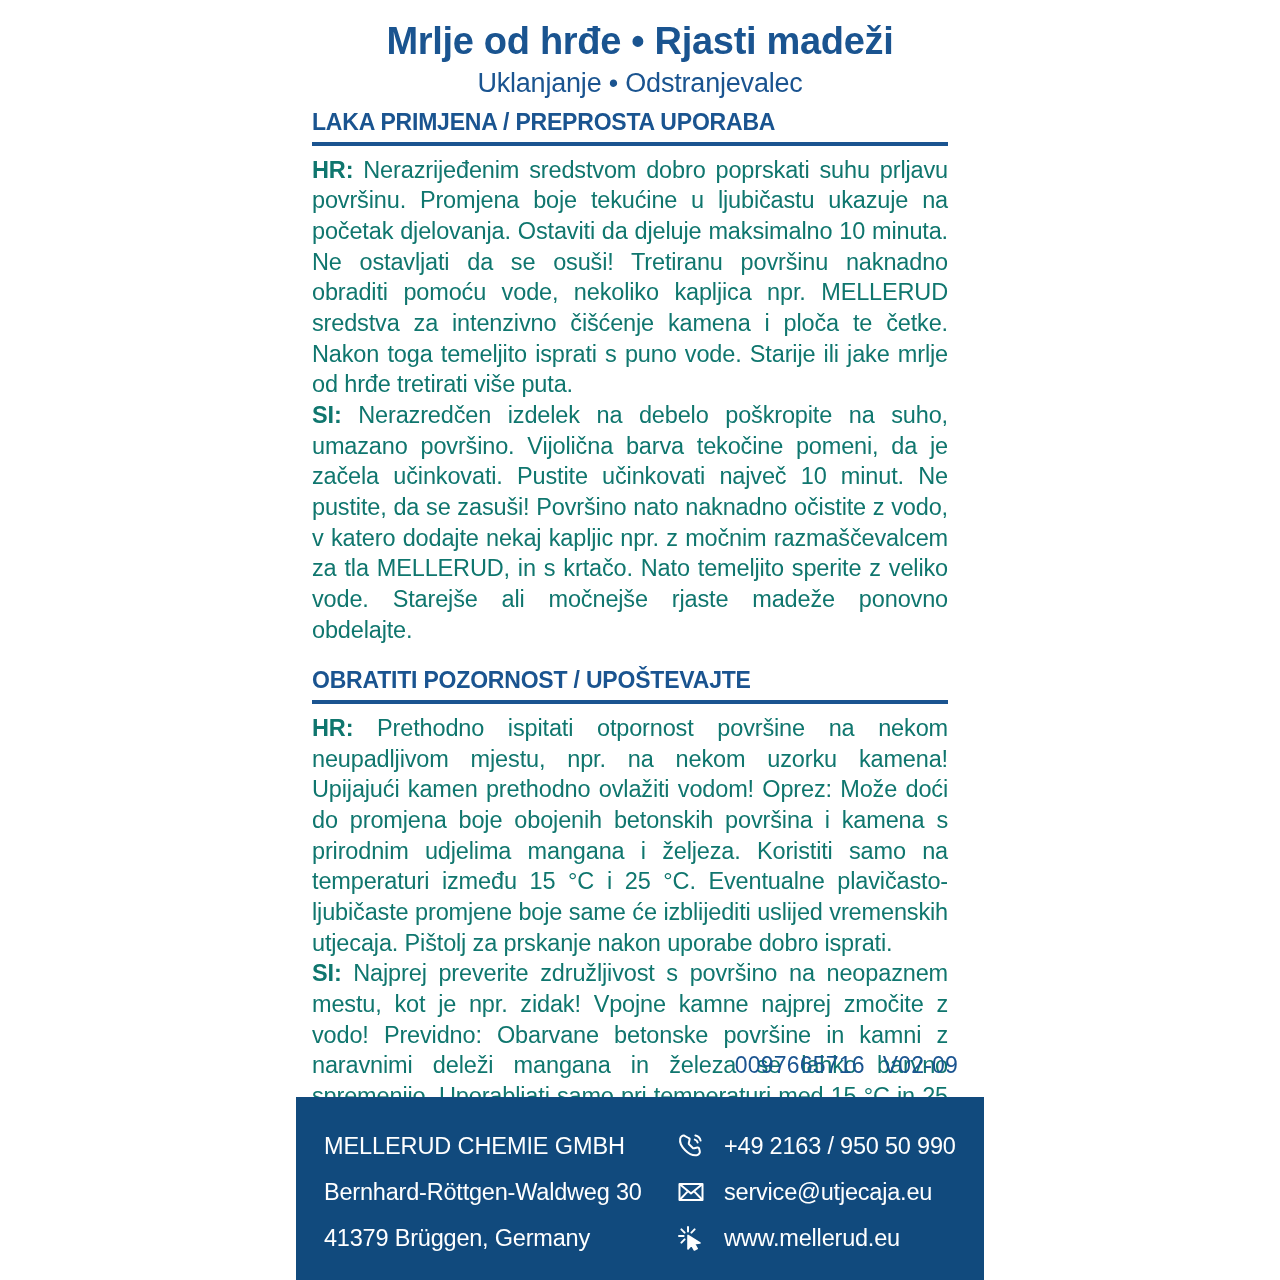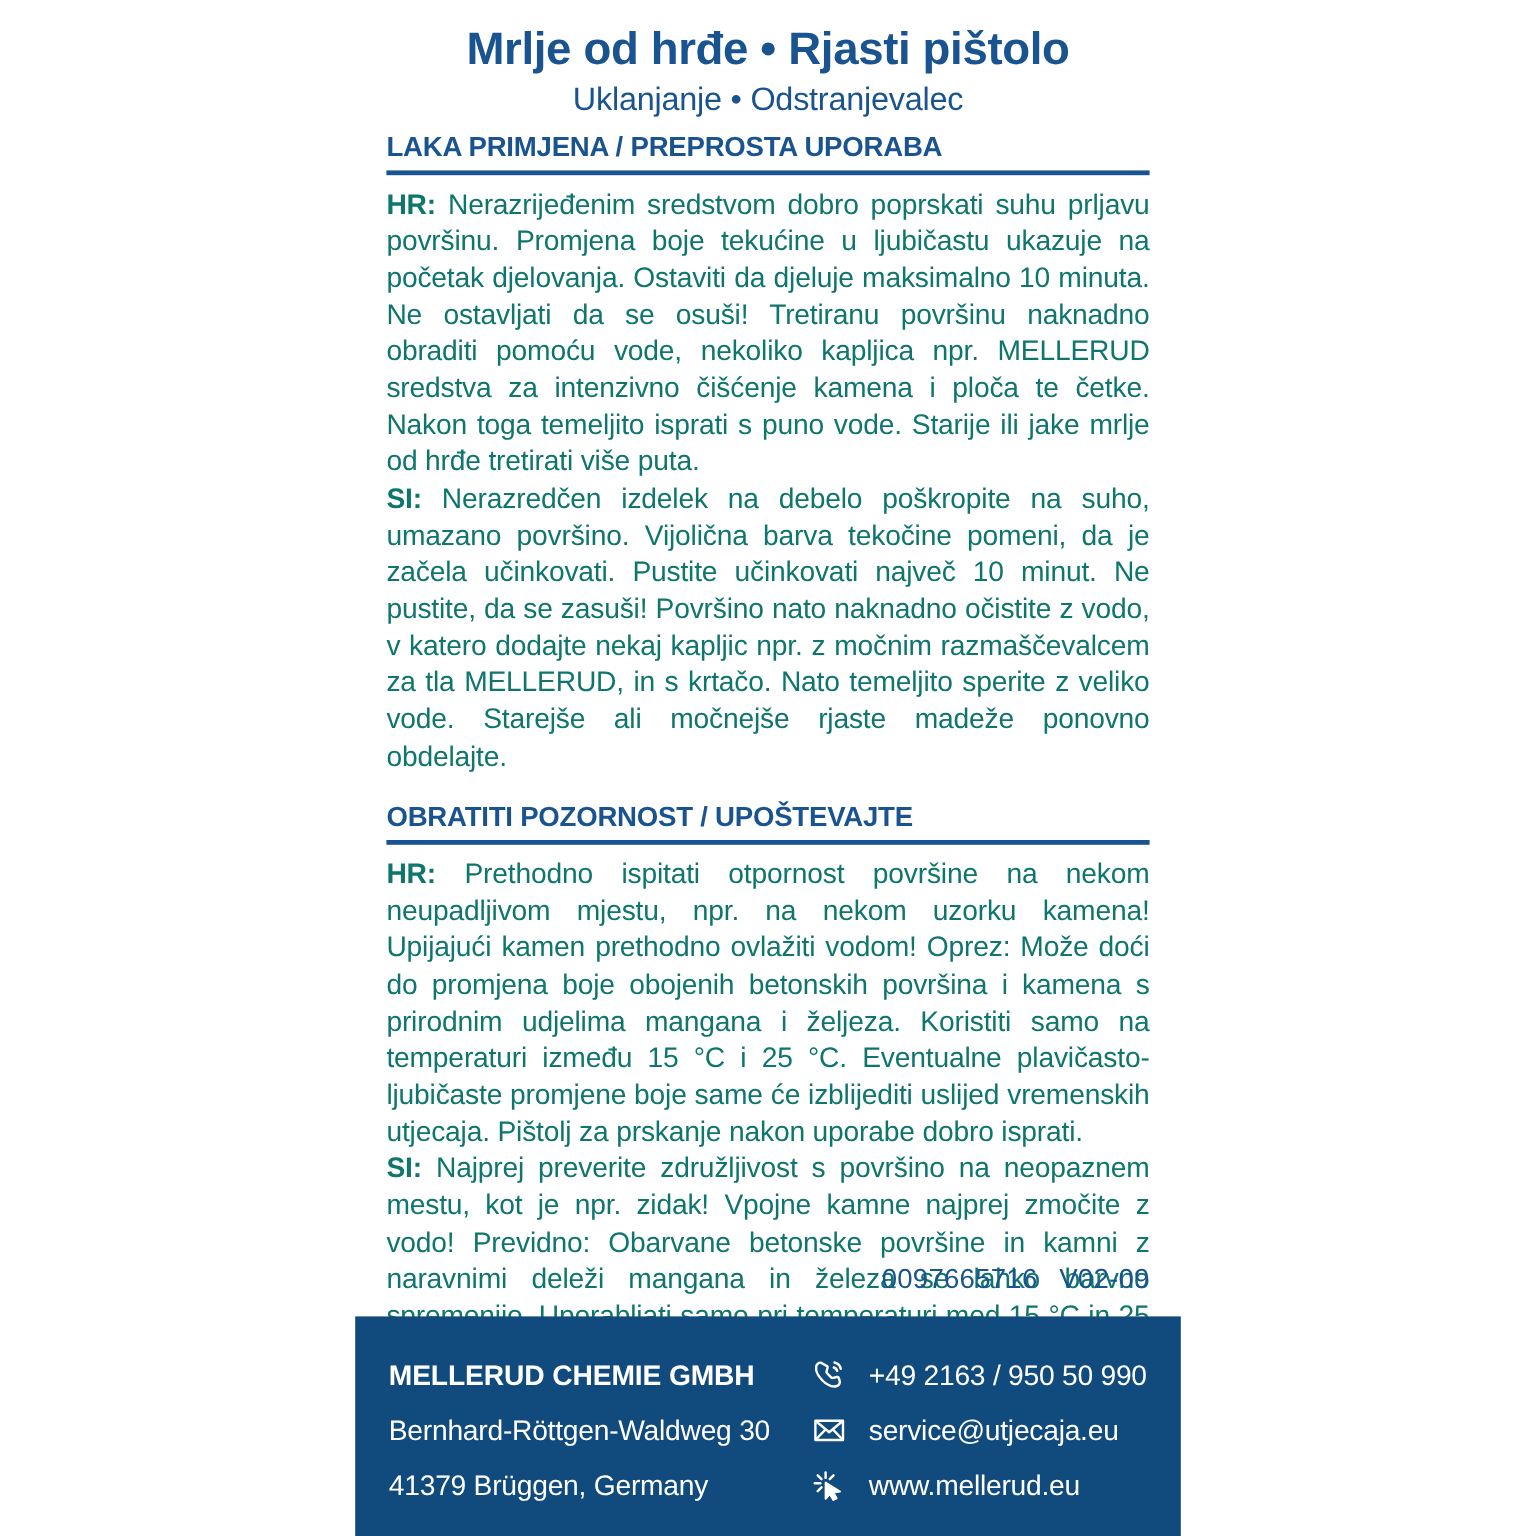--- a/index.html
+++ b/index.html
@@ -40,21 +40,21 @@
     font-weight: normal;
     color: #1a5490;
     line-height: 1.2;
     margin: 4px 0 0 0;
     letter-spacing: -0.2px;
   }
 
   
   .content-col {
     position: absolute;
-    left: 322px;
+    left: 312px;
     top: 108px;
     width: 636px;
   }
 
   .section-heading {
     font-size: 23px;
     font-weight: bold;
     color: #1a5490;
     letter-spacing: -0.2px;
     line-height: 1.25;
@@ -134,21 +134,21 @@
   }
   .footer-line {
     height: 46px;
     display: flex;
     align-items: center;
     font-size: 23.5px;
     letter-spacing: -0.2px;
     white-space: nowrap;
   }
   .footer-line.company {
-    font-weight: bold;
+    font-weight: normal;
     letter-spacing: -0.1px;
   }
   .footer-icon {
     width: 38px;
     min-width: 38px;
     height: 34px;
     margin-right: 14px;
     display: flex;
     align-items: center;
     justify-content: center;
@@ -156,21 +156,21 @@
   .footer-icon svg {
     display: block;
   }
 </style>
 </head>
 <body>
 
 <div class="label-page">
 
   <div class="title-block">
-    <h1 class="product-title">Mrlje od hrđe • Rjasti pištolo</h1>
+    <h1 class="product-title">Mrlje od hrđe • Rjasti madeži</h1>
     <h2 class="product-subtitle">Uklanjanje • Odstranjevalec</h2>
   </div>
 
   <div class="content-col">
 
     <div>
       <div class="section-heading">LAKA PRIMJENA / PREPROSTA UPORABA</div>
       <div class="section-rule"></div>
       <p class="para"><span class="lang-tag">HR:</span><span> Nerazrijeđenim sredstvom dobro poprskati suhu prljavu površinu. Promjena boje tekućine u ljubičastu ukazuje na početak djelovanja. Ostaviti da djeluje maksimalno 10 minuta. Ne ostavljati da se osuši! Tretiranu površinu naknadno obraditi pomoću vode, nekoliko kapljica npr. MELLERUD sredstva za intenzivno čišćenje kamena i ploča te četke. Nakon toga temeljito isprati s puno vode. Starije ili jake mrlje od hrđe tretirati više puta.</span></p>
       <p class="para last-line-natural"><span class="lang-tag">SI:</span><span> Nerazredčen izdelek na debelo poškropite na suho, umazano površino. Vijolična barva tekočine pomeni, da je začela učinkovati. Pustite učinkovati največ 10 minut. Ne pustite, da se zasuši! Površino nato naknadno očistite z vodo, v katero dodajte nekaj kapljic npr. z močnim razmaščevalcem za tla MELLERUD, in s krtačo. Nato temeljito sperite z veliko vode. Starejše ali močnejše rjaste madeže ponovno obdelajte.</span></p>

